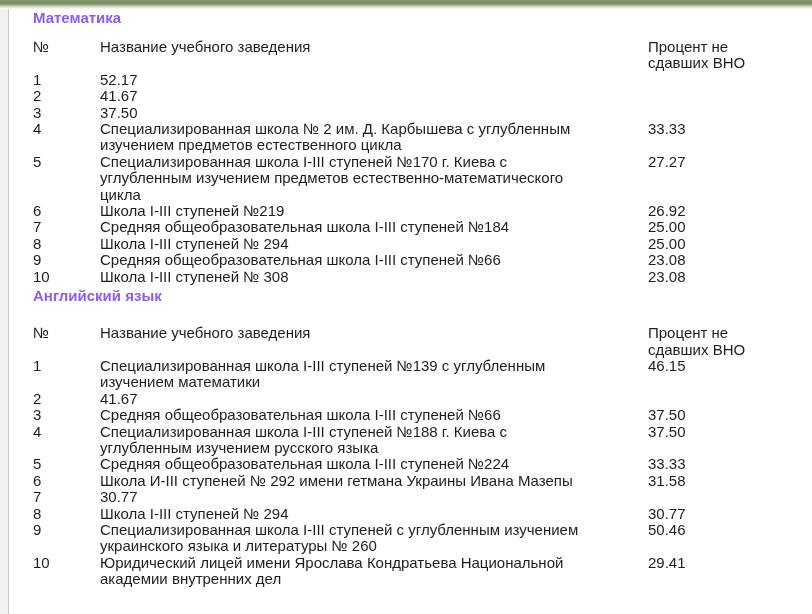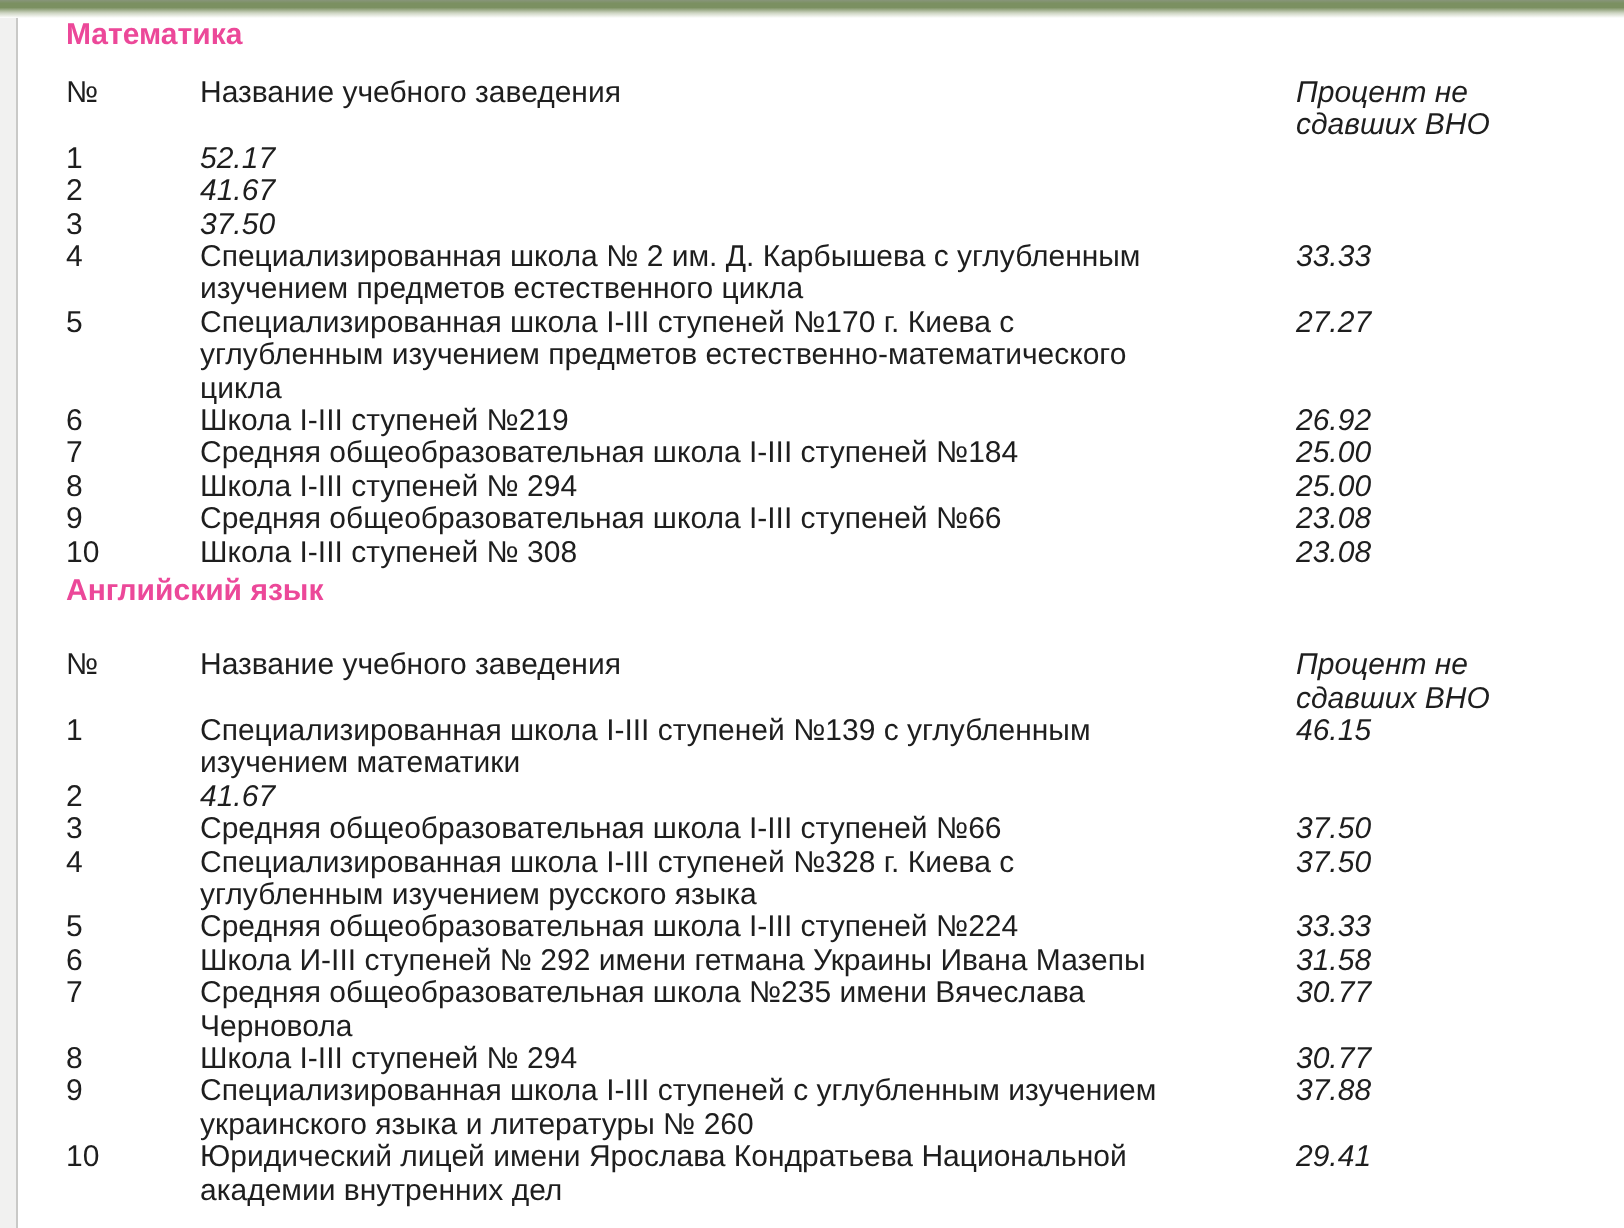--- a/index.html
+++ b/index.html
@@ -31,21 +31,21 @@
   }
   .content {
     position: absolute;
     left: 33px;
     top: 9px;
     width: 760px;
   }
   h2.section-title {
     font-size: 15px;
     font-weight: bold;
-    color: #ec4899;
+    color: #8b5cf6;
     margin: 0;
     padding: 0;
     line-height: 17px;
   }
   h2.second {
     margin-top: 2px;
   }
   .tbl {
     margin-top: 13px;
   }
@@ -55,21 +55,20 @@
   .row {
     display: grid;
     grid-template-columns: 67px 548px 1fr;
     align-items: start;
   }
   .cell {
     white-space: pre-line;
   }
   .cell.pct {
     padding-left: 0px;
-    font-style: italic;
   }
 </style>
 </head>
 <body>
 
 <div class="top-bar"></div>
 <div class="left-strip"></div>
 
 <div class="content">
 
@@ -156,50 +155,48 @@
         <div class="cell num">2</div>
         <div class="cell pct">41.67</div>
       </div>
       <div class="row">
         <div class="cell num">3</div>
         <div class="cell name">Средняя общеобразовательная школа I-III ступеней №66</div>
         <div class="cell pct">37.50</div>
       </div>
       <div class="row">
         <div class="cell num">4</div>
-        <div class="cell name">Специализированная школа I-III ступеней №328 г. Киева с
+        <div class="cell name">Специализированная школа I-III ступеней №188 г. Киева с
 углубленным изучением русского языка</div>
         <div class="cell pct">37.50</div>
       </div>
       <div class="row">
         <div class="cell num">5</div>
         <div class="cell name">Средняя общеобразовательная школа I-III ступеней №224</div>
         <div class="cell pct">33.33</div>
       </div>
       <div class="row">
         <div class="cell num">6</div>
         <div class="cell name">Школа И-III ступеней № 292 имени гетмана Украины Ивана Мазепы</div>
         <div class="cell pct">31.58</div>
       </div>
       <div class="row">
         <div class="cell num">7</div>
-        <div class="cell name">Средняя общеобразовательная школа №235 имени Вячеслава
-Черновола</div>
         <div class="cell pct">30.77</div>
       </div>
       <div class="row">
         <div class="cell num">8</div>
         <div class="cell name">Школа I-III ступеней № 294</div>
         <div class="cell pct">30.77</div>
       </div>
       <div class="row">
         <div class="cell num">9</div>
         <div class="cell name">Специализированная школа I-III ступеней с углубленным изучением
 украинского языка и литературы № 260</div>
-        <div class="cell pct">37.88</div>
+        <div class="cell pct">50.46</div>
       </div>
       <div class="row">
         <div class="cell num">10</div>
         <div class="cell name">Юридический лицей имени Ярослава Кондратьева Национальной
 академии внутренних дел</div>
         <div class="cell pct">29.41</div>
       </div>
     </div>
   </section>
 

